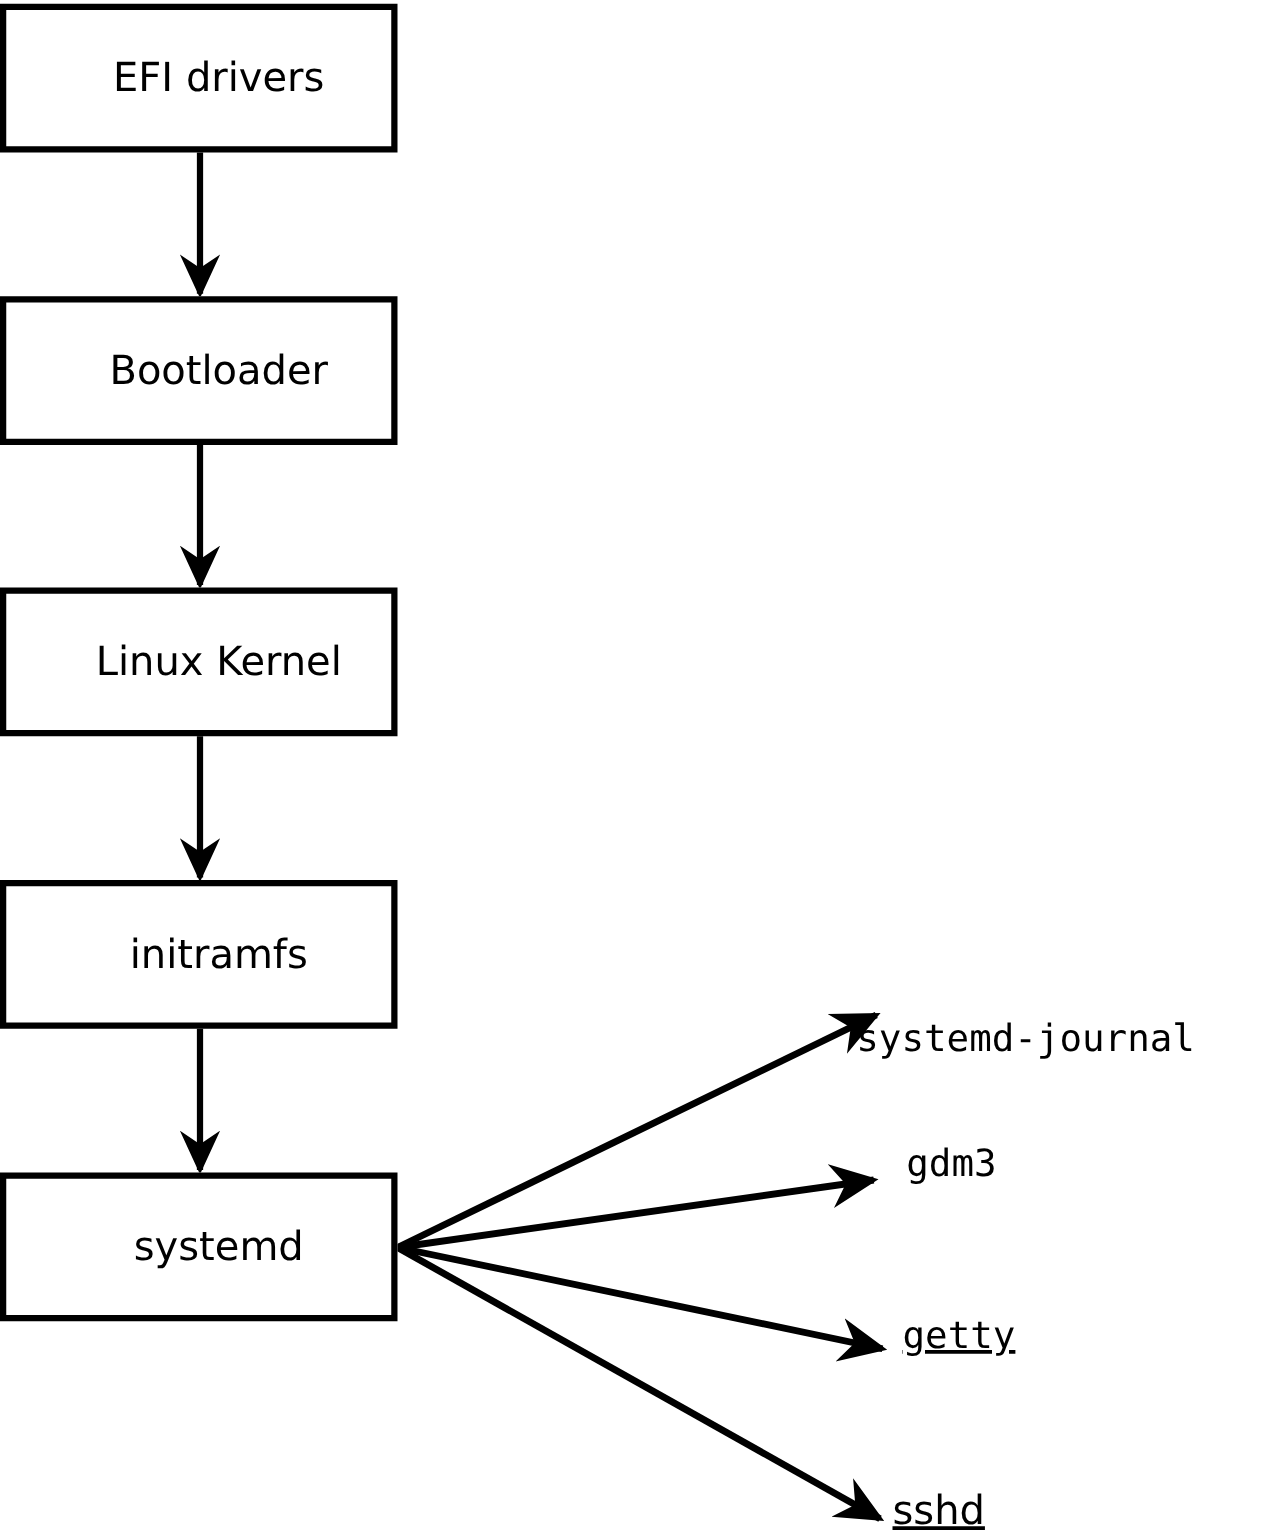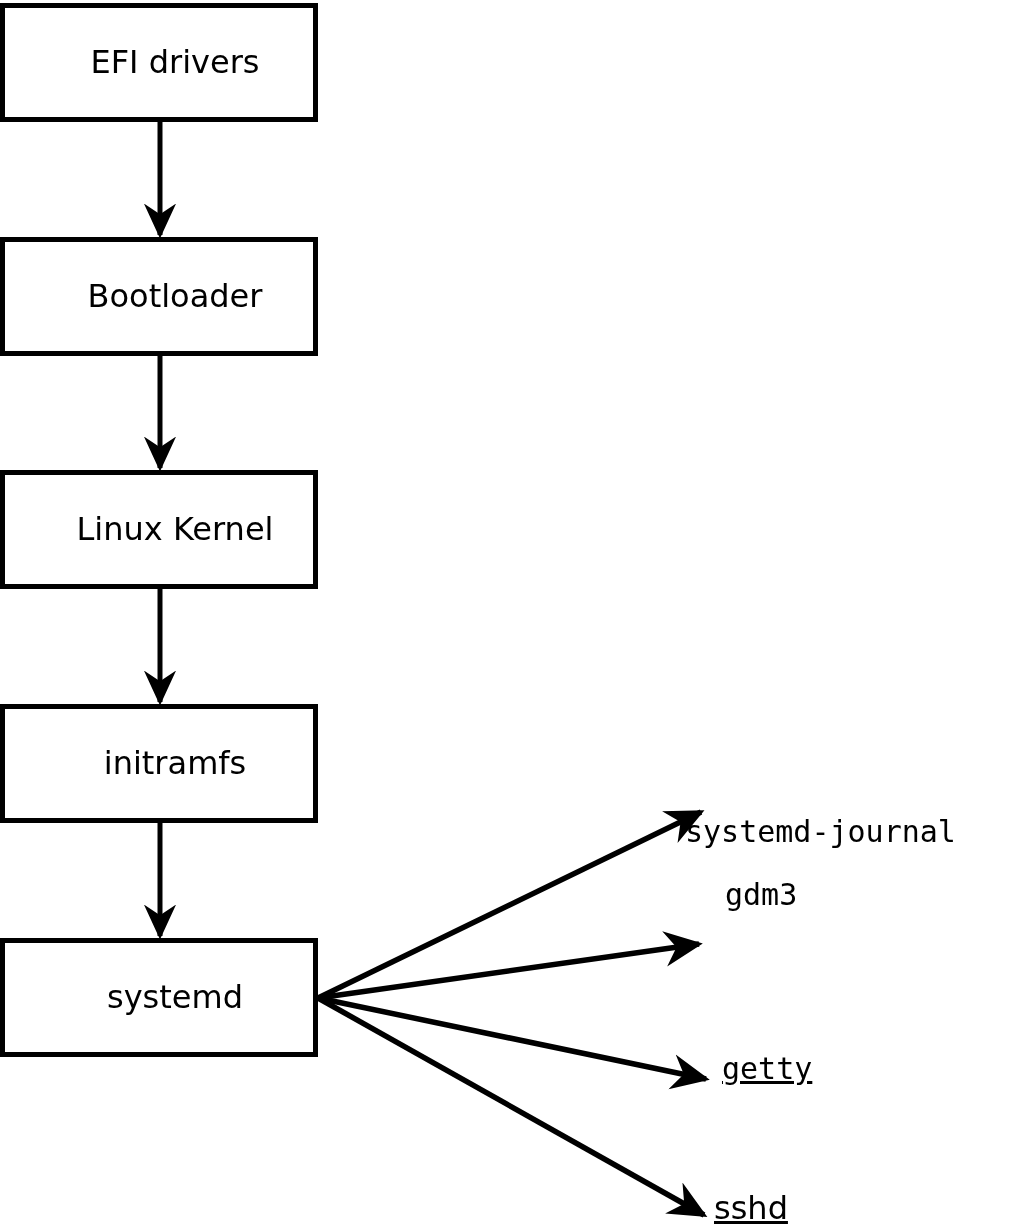--- a/index.html
+++ b/index.html
@@ -58,21 +58,21 @@
     font-family: "DejaVu Sans Mono", "Liberation Mono", monospace;
     font-size: 30px;
     line-height: 36px;
   }
   .target-label.sans {
     font-family: "DejaVu Sans", "Liberation Sans", sans-serif;
     font-size: 32px;
     line-height: 38px;
   }
   .t-journal { left: 685px; top: 774px; margin-top: 40px; }
-  .t-gdm3    { left: 725px; top: 877px; }
+  .t-gdm3    { left: 725px; top: 914px; }
   .t-getty   { left: 722px; top: 1051px; text-decoration: underline; }
   .t-sshd    { left: 714px; top: 1189px; text-decoration: underline; }
 </style>
 </head>
 <body>
 
 <div class="canvas">
 
   <svg class="arrow-layer" viewBox="0 0 1023 1230" xmlns="http://www.w3.org/2000/svg">
     <defs>

